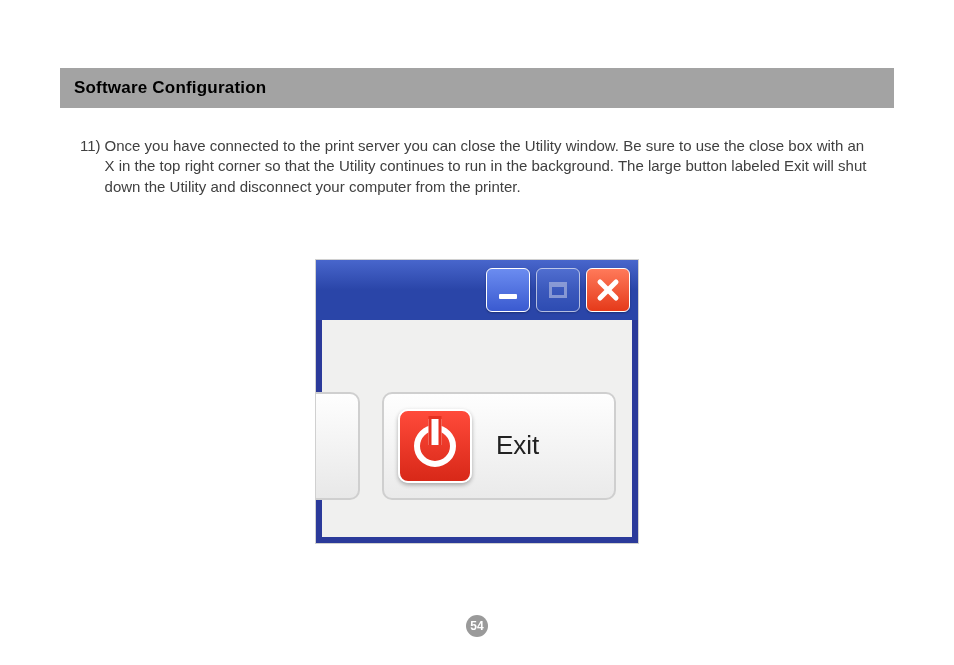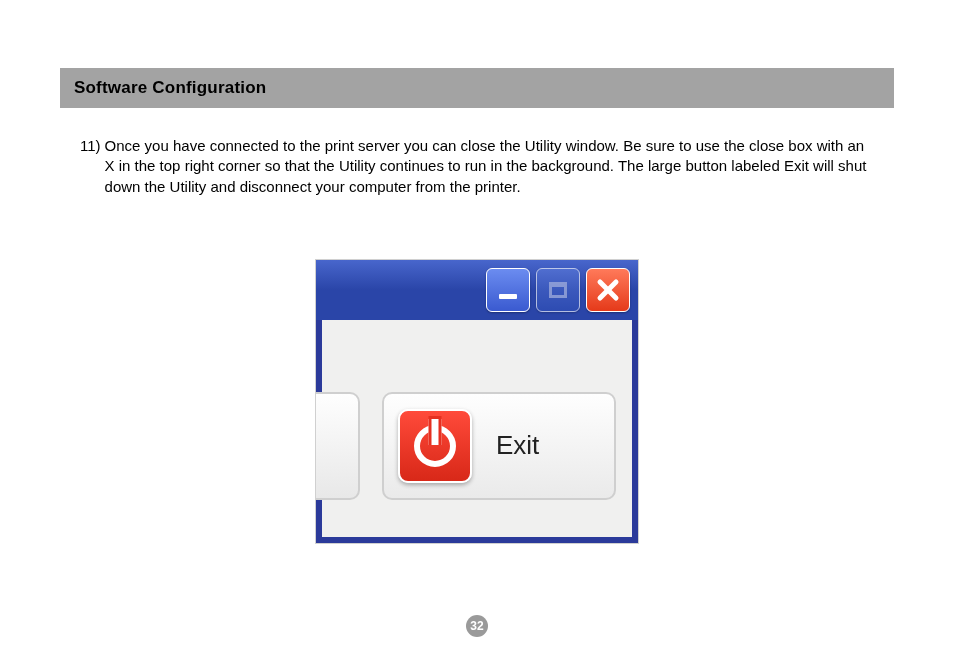--- a/index.html
+++ b/index.html
@@ -21,21 +21,21 @@
       padding: 10px 14px 10px 14px;
       letter-spacing: 0.2px;
     }
     .content {
       padding: 28px 20px 0 20px;
     }
     .step-row {
       display: flex;
       align-items: flex-start;
       font-size: 15px;
-      color: #000000;
+      color: #404040;
       line-height: 1.35;
     }
     .step-num {
       flex: 0 0 auto;
       margin-right: 4px;
     }
     .step-text {
       flex: 1;
     }
     .figure {
@@ -219,14 +219,14 @@
             <div class="stem"></div>
           </div>
           <div class="exit-label">Exit</div>
         </div>
       </div>
     </div>
   </div>
 </div>
 
 <div class="page-num">
-  <span>32</span>
+  <span>54</span>
 </div>
 
 </body></html>

